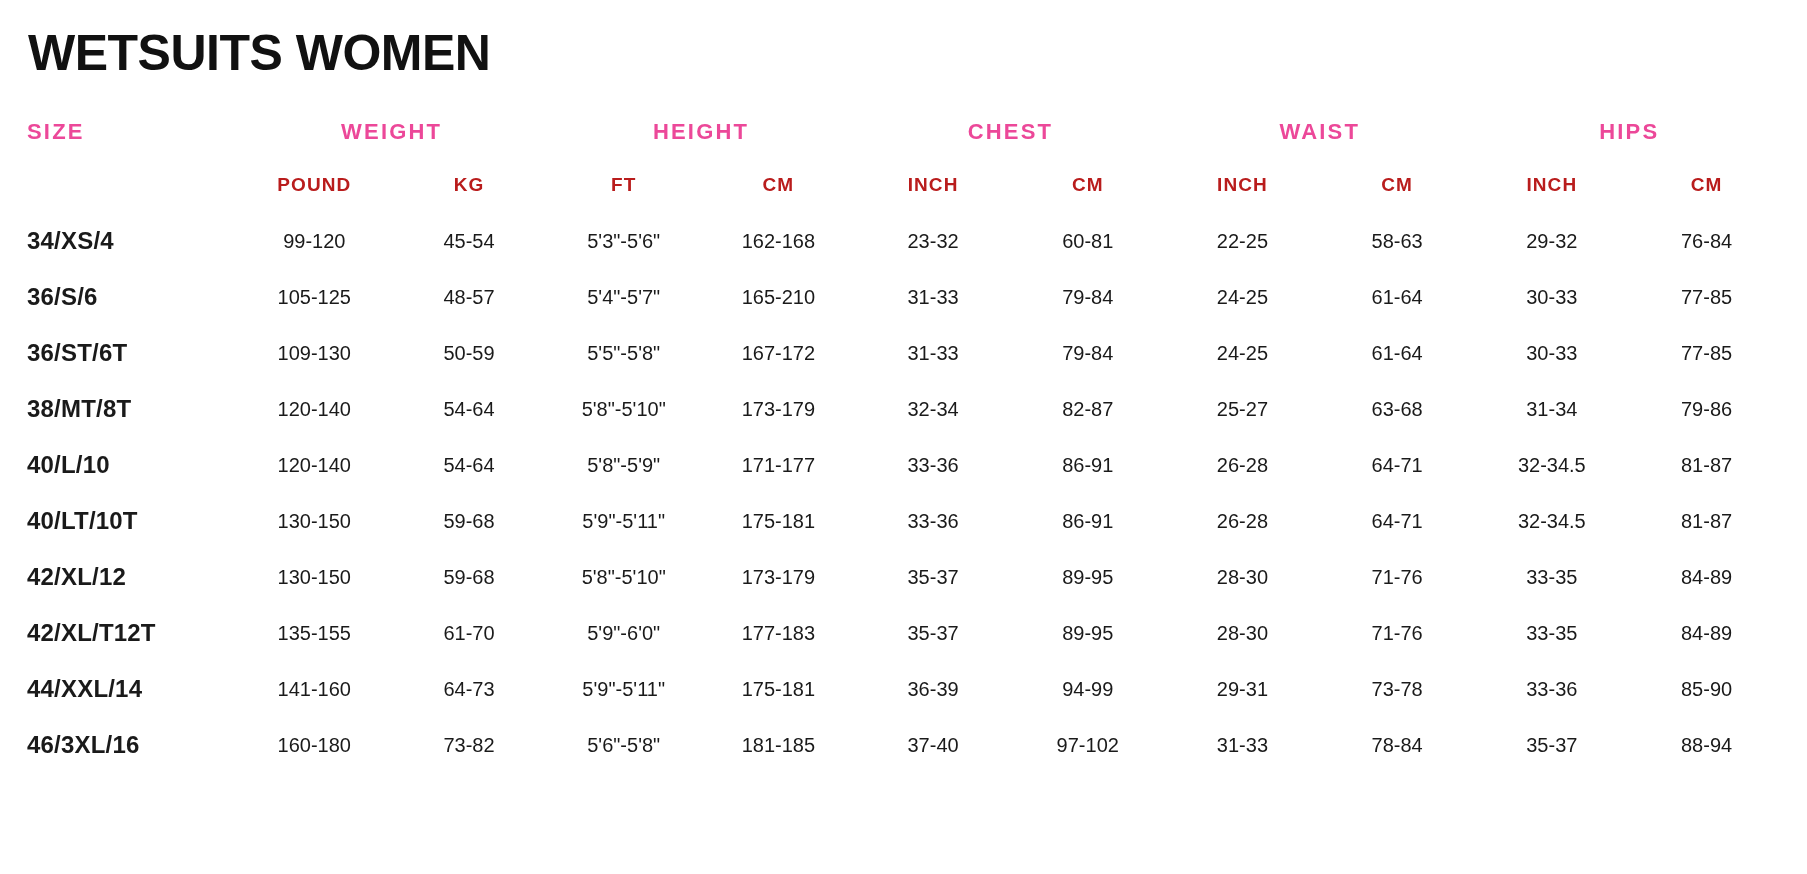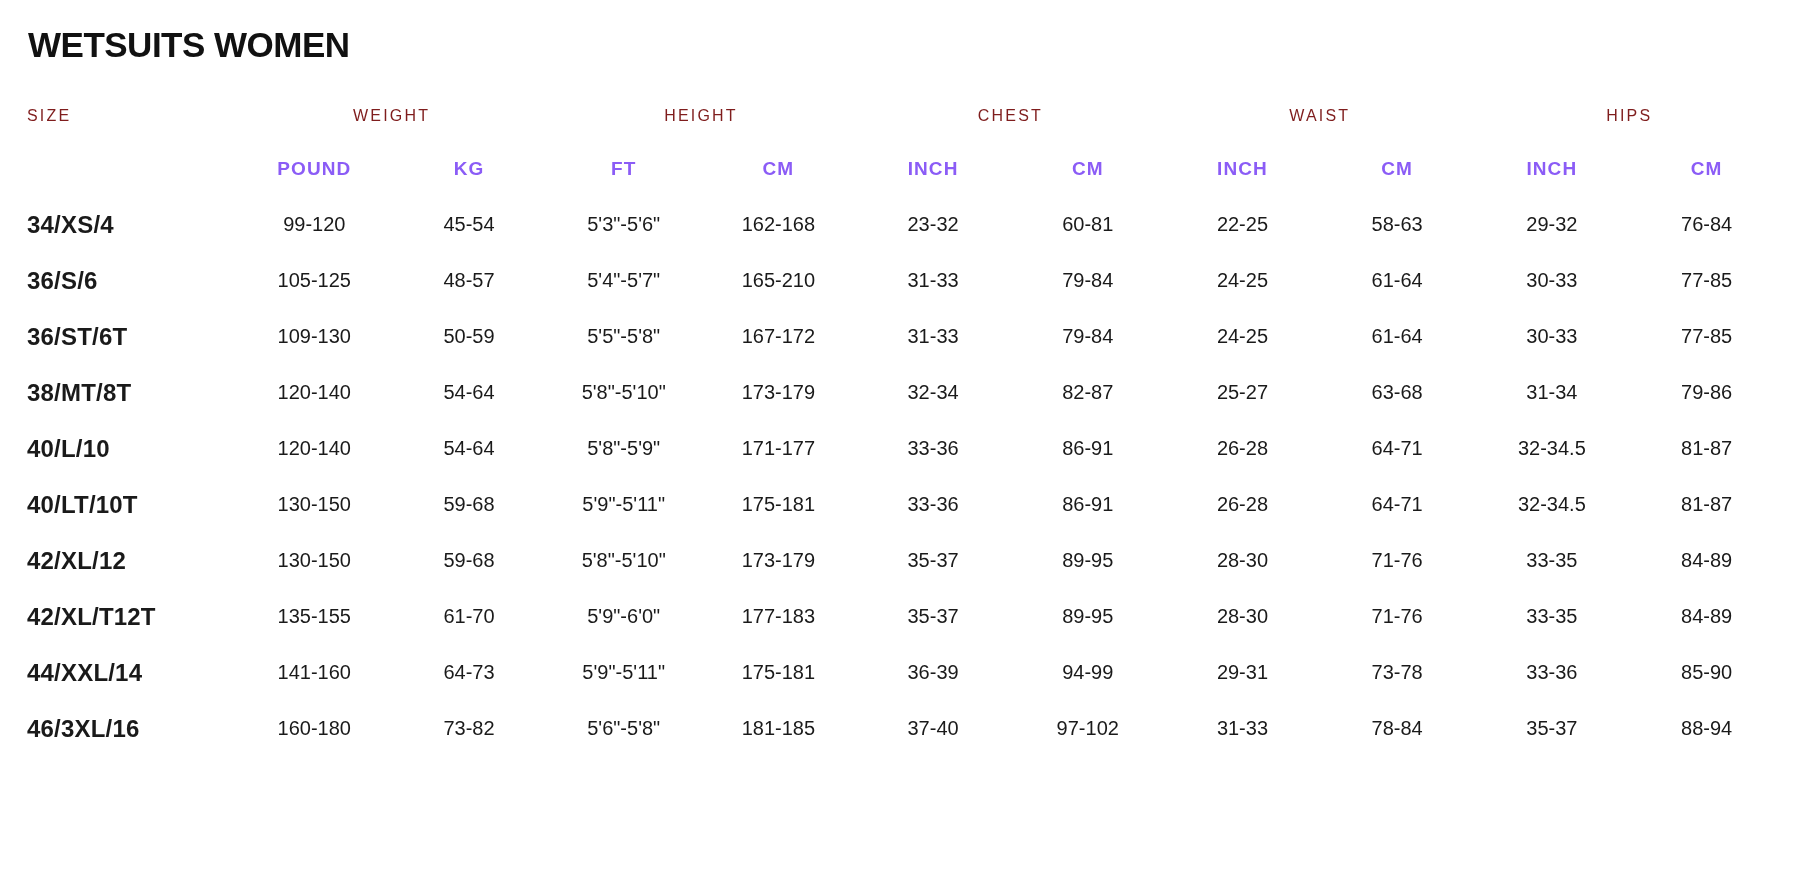--- a/index.html
+++ b/index.html
@@ -15,21 +15,21 @@
     overflow: hidden;
   }
   .page {
     position: relative;
     width: 1807px;
     height: 874px;
     box-sizing: border-box;
     padding: 26px 0 0 0;
   }
   .title {
-    font-size: 35px;
+    font-size: 50px;
     font-weight: 700;
     letter-spacing: -0.5px;
     color: #111111;
     margin: 0 0 26px 28px;
     line-height: 1.1;
   }
   table.size-chart {
     width: 1760px;
     margin-left: 24px;
     border-collapse: collapse;
@@ -40,36 +40,36 @@
     padding: 0;
     text-align: center;
     vertical-align: middle;
   }
   
   col.c-size   { width: 212px; }
   col.c-unit   { width: 154px; }
 
   tr.group-row th {
     height: 50px;
-    font-size: 16px;
-    font-weight: 400;
+    font-size: 22px;
+    font-weight: 700;
     letter-spacing: 2.2px;
-    color: #7f1d1d;
+    color: #ec4899;
     text-transform: uppercase;
   }
   tr.group-row th.size-head {
     text-align: left;
     padding-left: 3px;
   }
   tr.unit-row th {
     height: 56px;
     font-size: 19px;
     font-weight: 700;
     letter-spacing: 1.1px;
-    color: #8b5cf6;
+    color: #b91c1c;
     text-transform: uppercase;
   }
   tr.data-row td {
     height: 56px;
     font-size: 20px;
     font-weight: 400;
     color: #1a1a1a;
   }
   tr.data-row td.size-cell {
     text-align: left;

